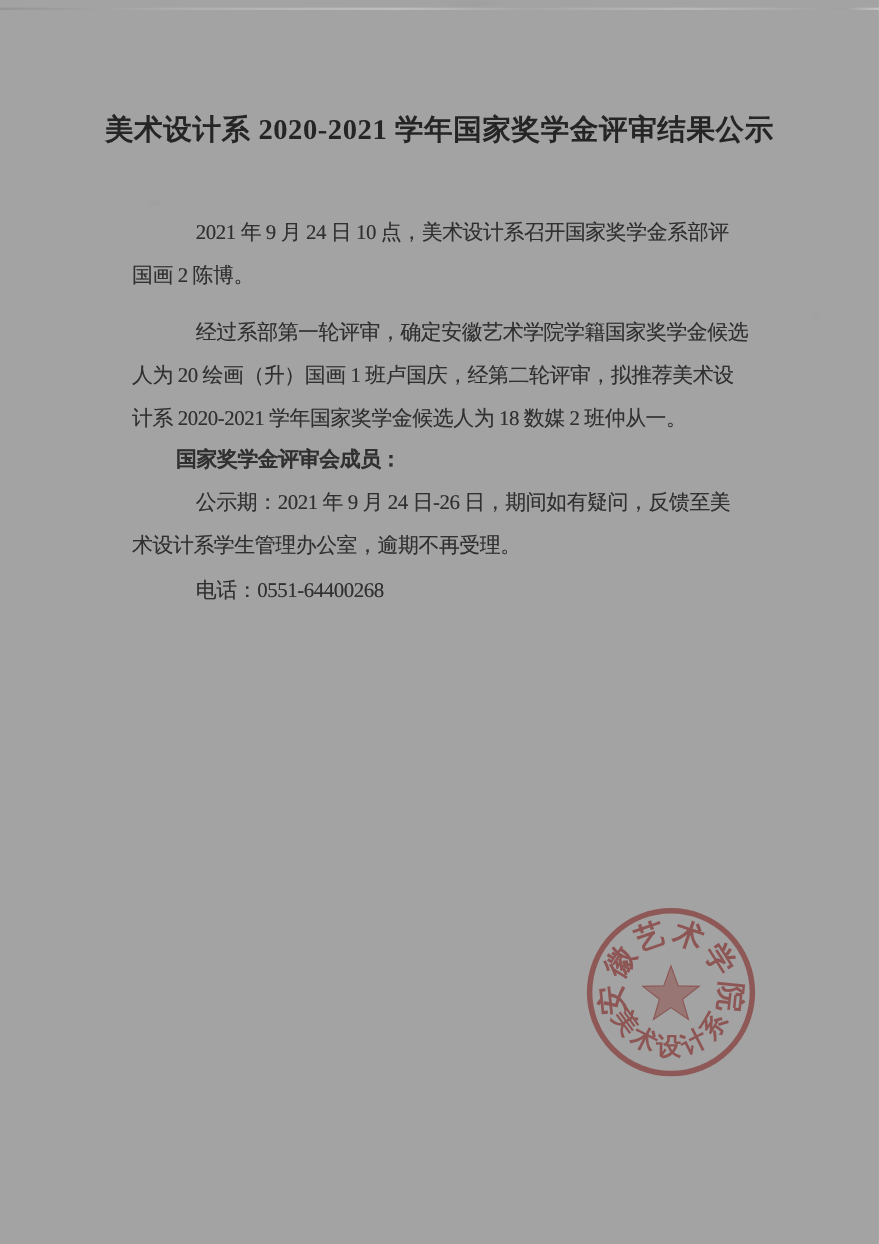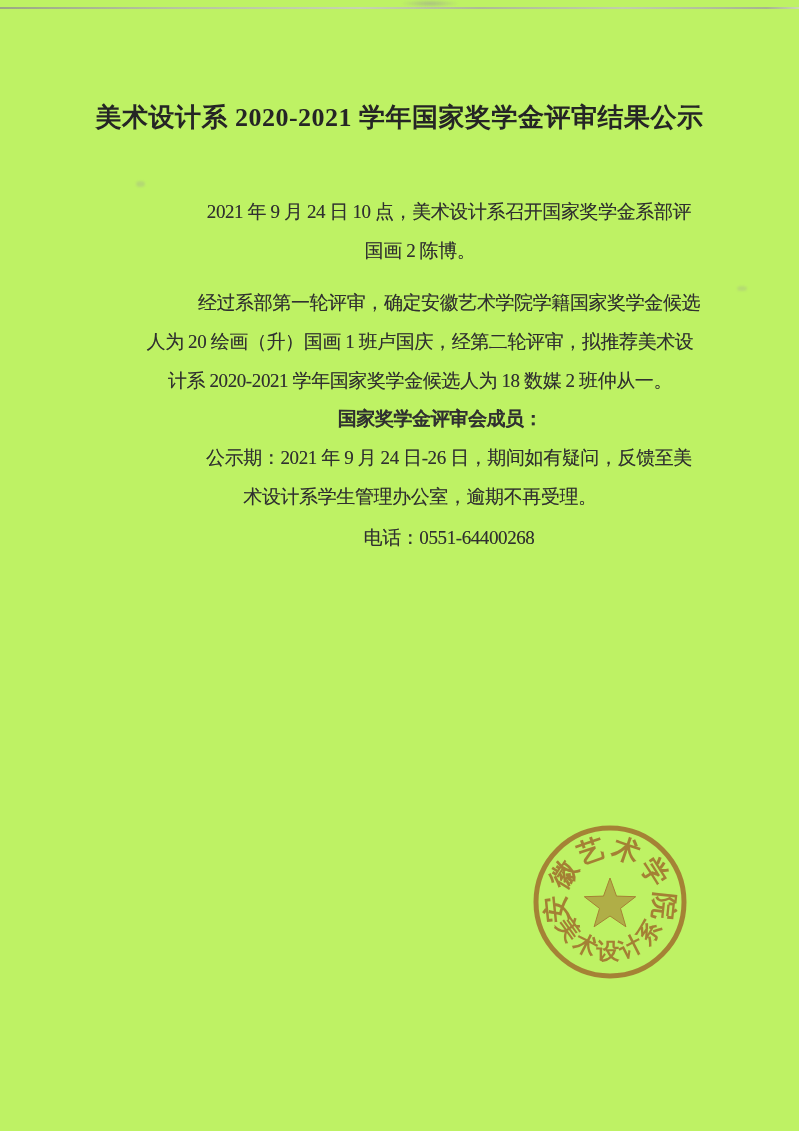--- a/index.html
+++ b/index.html
@@ -1,19 +1,19 @@
 <!DOCTYPE html>
 <html><head>
 <meta charset="utf-8">
 <style>
   html,body{margin:0;padding:0;}
   .page{
     position:relative;
     width:799px;height:1131px;
-    background:#bef264;
+    background:#a3a3a3;
     overflow:hidden;
     font-family:"Liberation Serif","DejaVu Serif",serif;
     color:#2e2e2e;
   }
   
   .scan-top-line{
     position:absolute;top:7px;left:0;right:0;height:2px;
     background:linear-gradient(to right,#8f8f8f,#b5b5b5 22%,#c9c9c9 45%,#a8a8a8 60%,#c2c2c2 78%,#9f9f9f 96%,#cfcfcf);
     opacity:.75;
   }
@@ -35,21 +35,21 @@
     letter-spacing:.5px;color:#252525;
   }
   
   .body-text{
     position:absolute;top:193px;left:120px;width:600px;
     font-size:19px;letter-spacing:-.4px;color:#303030;
     text-shadow:0 0 .4px rgba(40,40,40,.45);
   }
   .para{margin:0;}
   .para .line{
-    height:38.7px;line-height:38.7px;white-space:nowrap;display:block;text-align:center;
+    height:38.7px;line-height:38.7px;white-space:nowrap;display:block;
   }
   .para .line.indent-lg{padding-left:58px;}
   .para .line.indent-sm{padding-left:40px;font-weight:bold;}
   .para.mb14{margin-bottom:14px;}
   .para.mb19{margin-bottom:19px;}
   .para.mb2{margin-bottom:2px;}
   
   .sig-block{
     position:absolute;left:520px;top:862px;width:176px;
     text-align:center;color:#303030;

